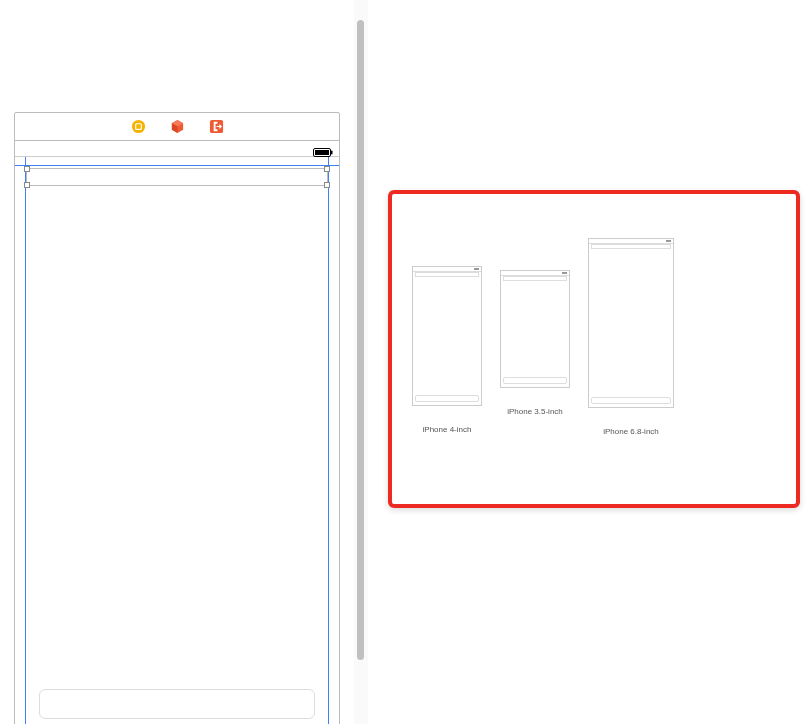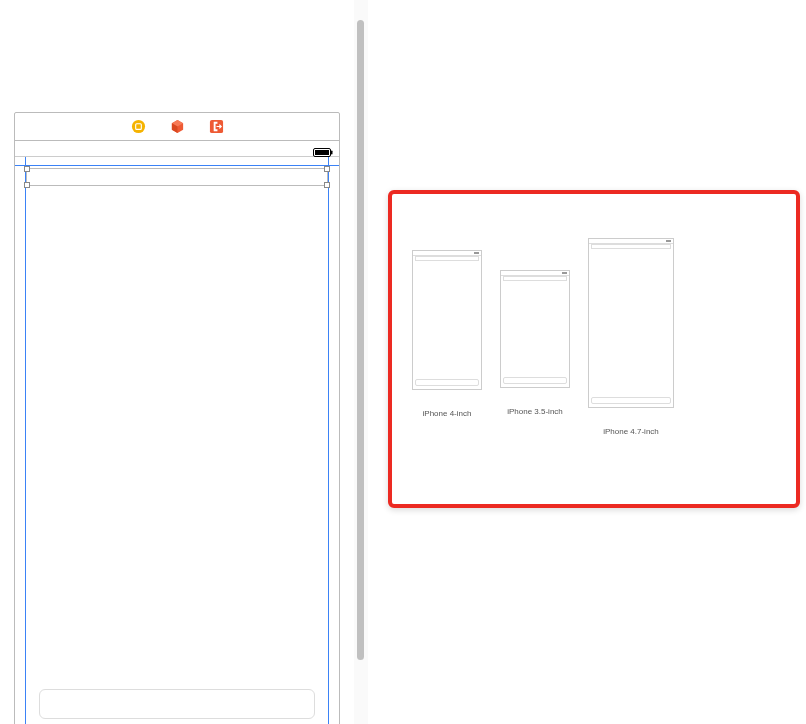--- a/index.html
+++ b/index.html
@@ -216,21 +216,21 @@
     }
     .preview-label {
       font-size: 8px;
       color: #555;
       margin-top: 19px;
       text-align: center;
       white-space: nowrap;
     }
     
     
-    .pv1 { left: 20px; top: 56px; }
+    .pv1 { left: 20px; top: 72px; }
     .pv1 .preview-device { width: 70px; height: 140px; }
     .pv2 { left: 108px; top: 76px; }
     .pv2 .preview-device { width: 70px; height: 118px; }
     .pv3 { left: 196px; top: 44px; }
     .pv3 .preview-device { width: 86px; height: 170px; }
     .pv4 { left: 298px; top: 30px; }
     .pv4 .preview-device { width: 96px; height: 192px; }
   </style>
 </head>
 <body>
@@ -314,17 +314,17 @@
   </div>
 
   <div class="preview-container pv3">
     <div class="preview-device">
       <div class="preview-status">
           <div class="preview-battery"></div>
         </div>
       <div class="preview-nav"></div>
       <div class="preview-bottom"></div>
     </div>
-    <div class="preview-label">iPhone 4.7-inch</div>
+    <div class="preview-label">iPhone 6.8-inch</div>
   </div>
 
 
 </div>
 
 </body></html>

